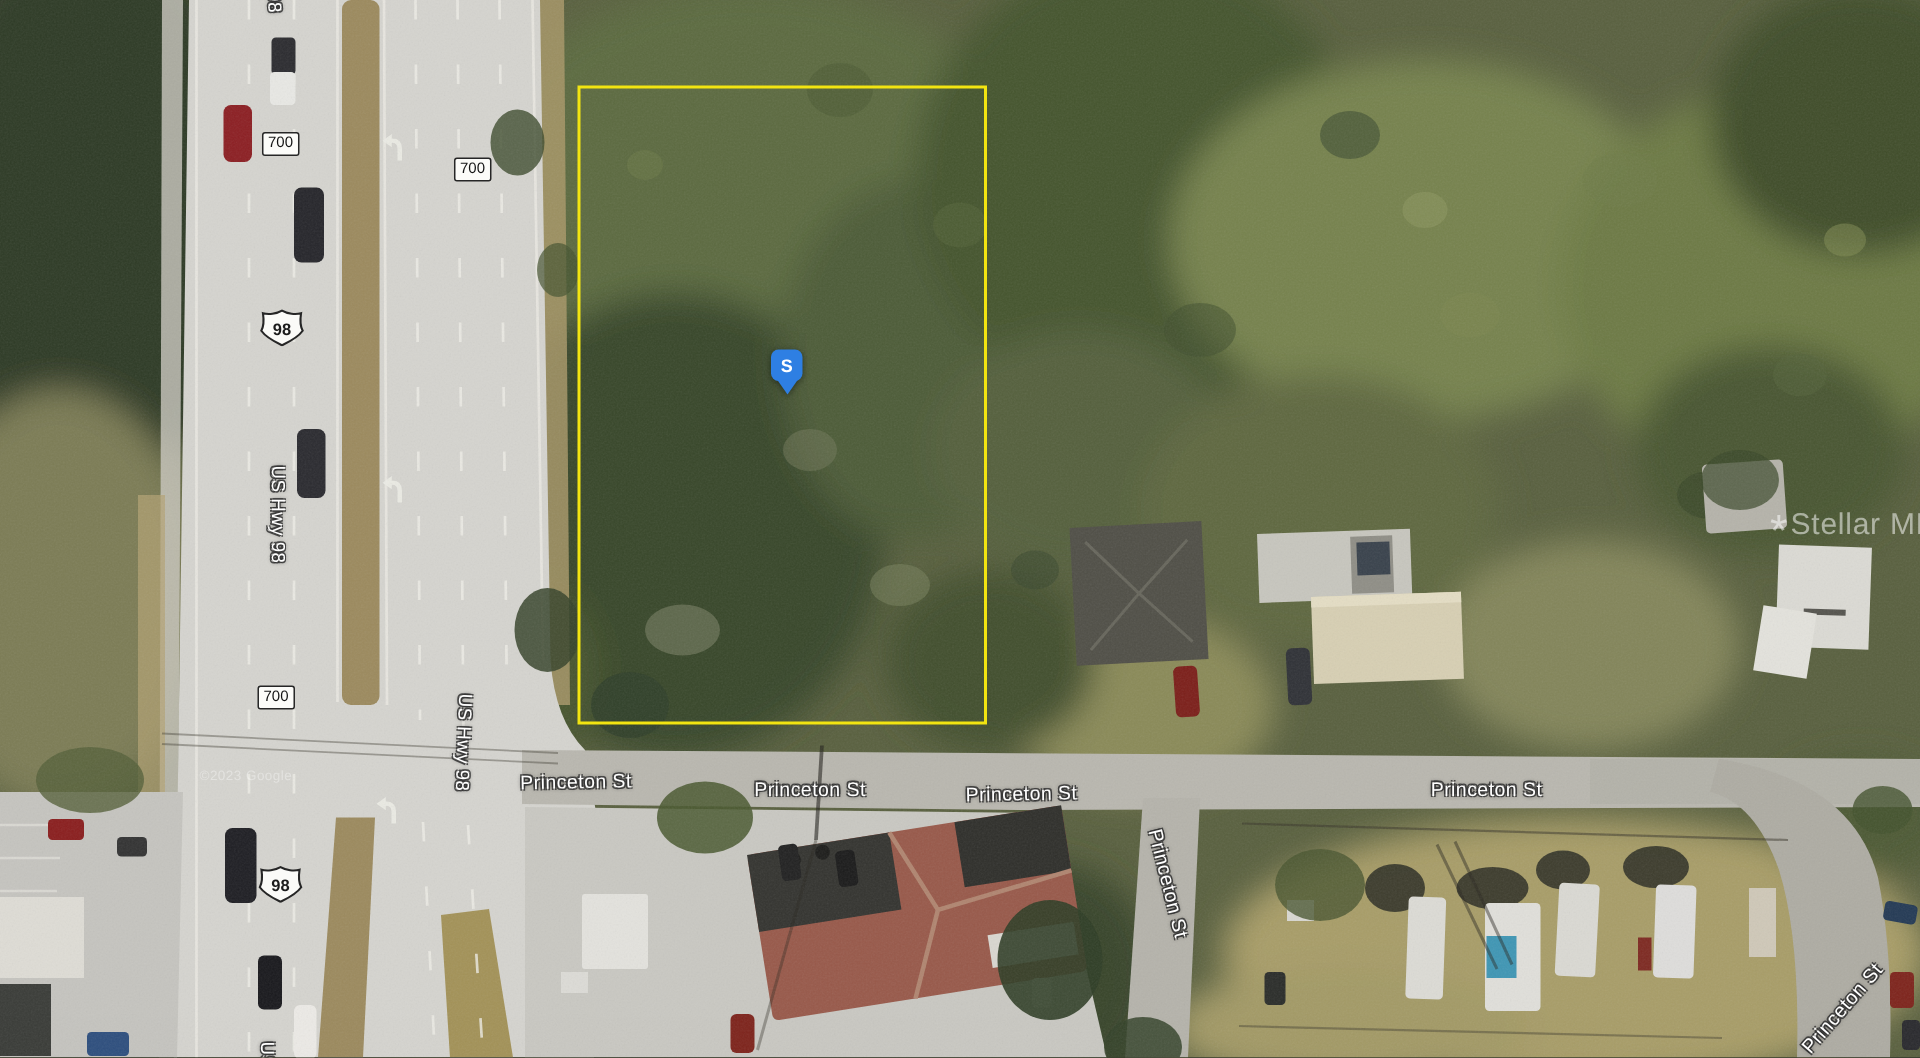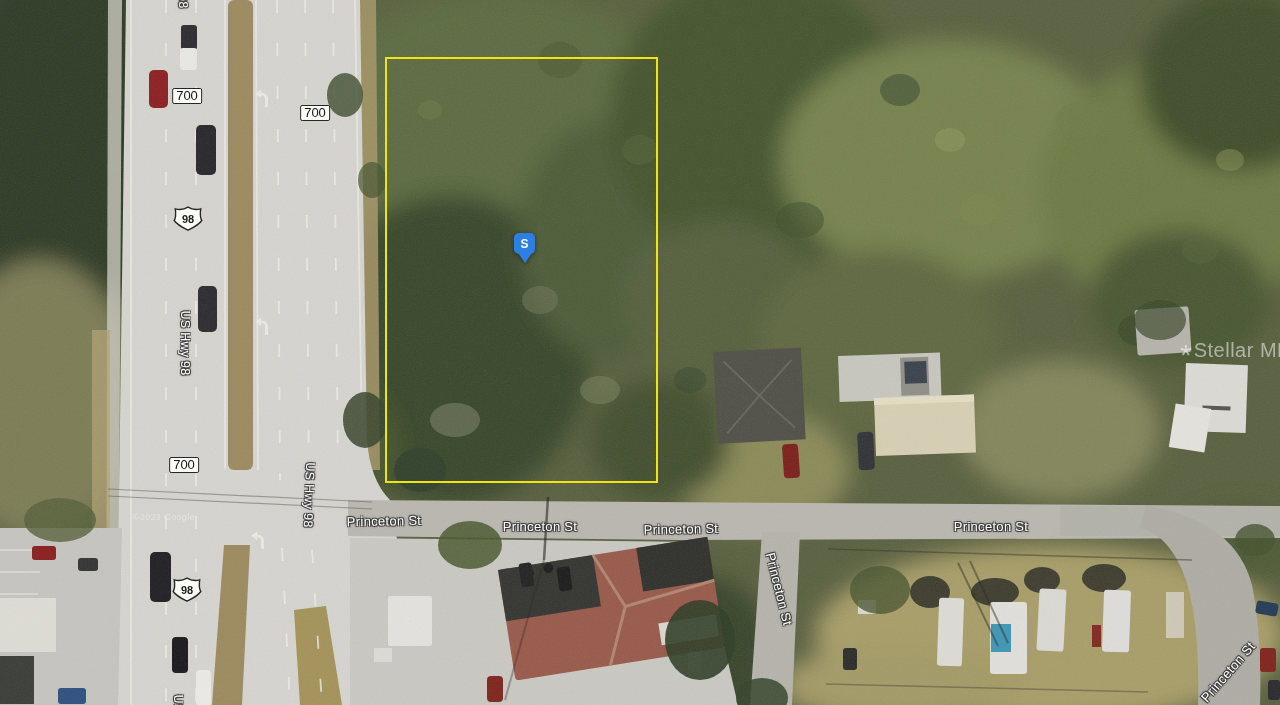--- a/index.html
+++ b/index.html
@@ -21,21 +21,21 @@
   .street-label{position:absolute;transform:translate(-50%,-50%);
           color:#fff;font-size:13px;font-weight:500;letter-spacing:.3px;
           white-space:nowrap;
           text-shadow:-1px -1px 0 rgba(52,52,52,.85),1px -1px 0 rgba(52,52,52,.85),
                       -1px 1px 0 rgba(52,52,52,.85),1px 1px 0 rgba(52,52,52,.85),
                       0 0 3px rgba(40,40,40,.9);}
   .hwy-label{font-size:12.5px;}
   
   .shield-rect{position:absolute;transform:translate(-50%,-50%);
           background:#fcfcf9;border:1.5px solid #262626;border-radius:2px;
-          padding:0 3px;font-size:13px;line-height:14px;font-weight:500;
+          padding:0 3px;font-size:10px;line-height:14px;font-weight:500;
           color:#141414;white-space:nowrap;}
   
   .shield-us{position:absolute;transform:translate(-50%,-50%);width:30px;height:27px;}
   .shield-us text{font-family:"Liberation Sans",sans-serif;font-size:11px;
           font-weight:600;fill:#1c1c1c;}
   
   .watermark{position:absolute;left:1180px;top:339px;display:flex;align-items:center;
           color:rgba(255,255,255,.52);white-space:nowrap;}
   .watermark .logo{font-size:30px;line-height:18px;margin-right:2px;transform:translateY(4px);}
   .watermark .wm-text{font-size:20px;letter-spacing:.5px;}

